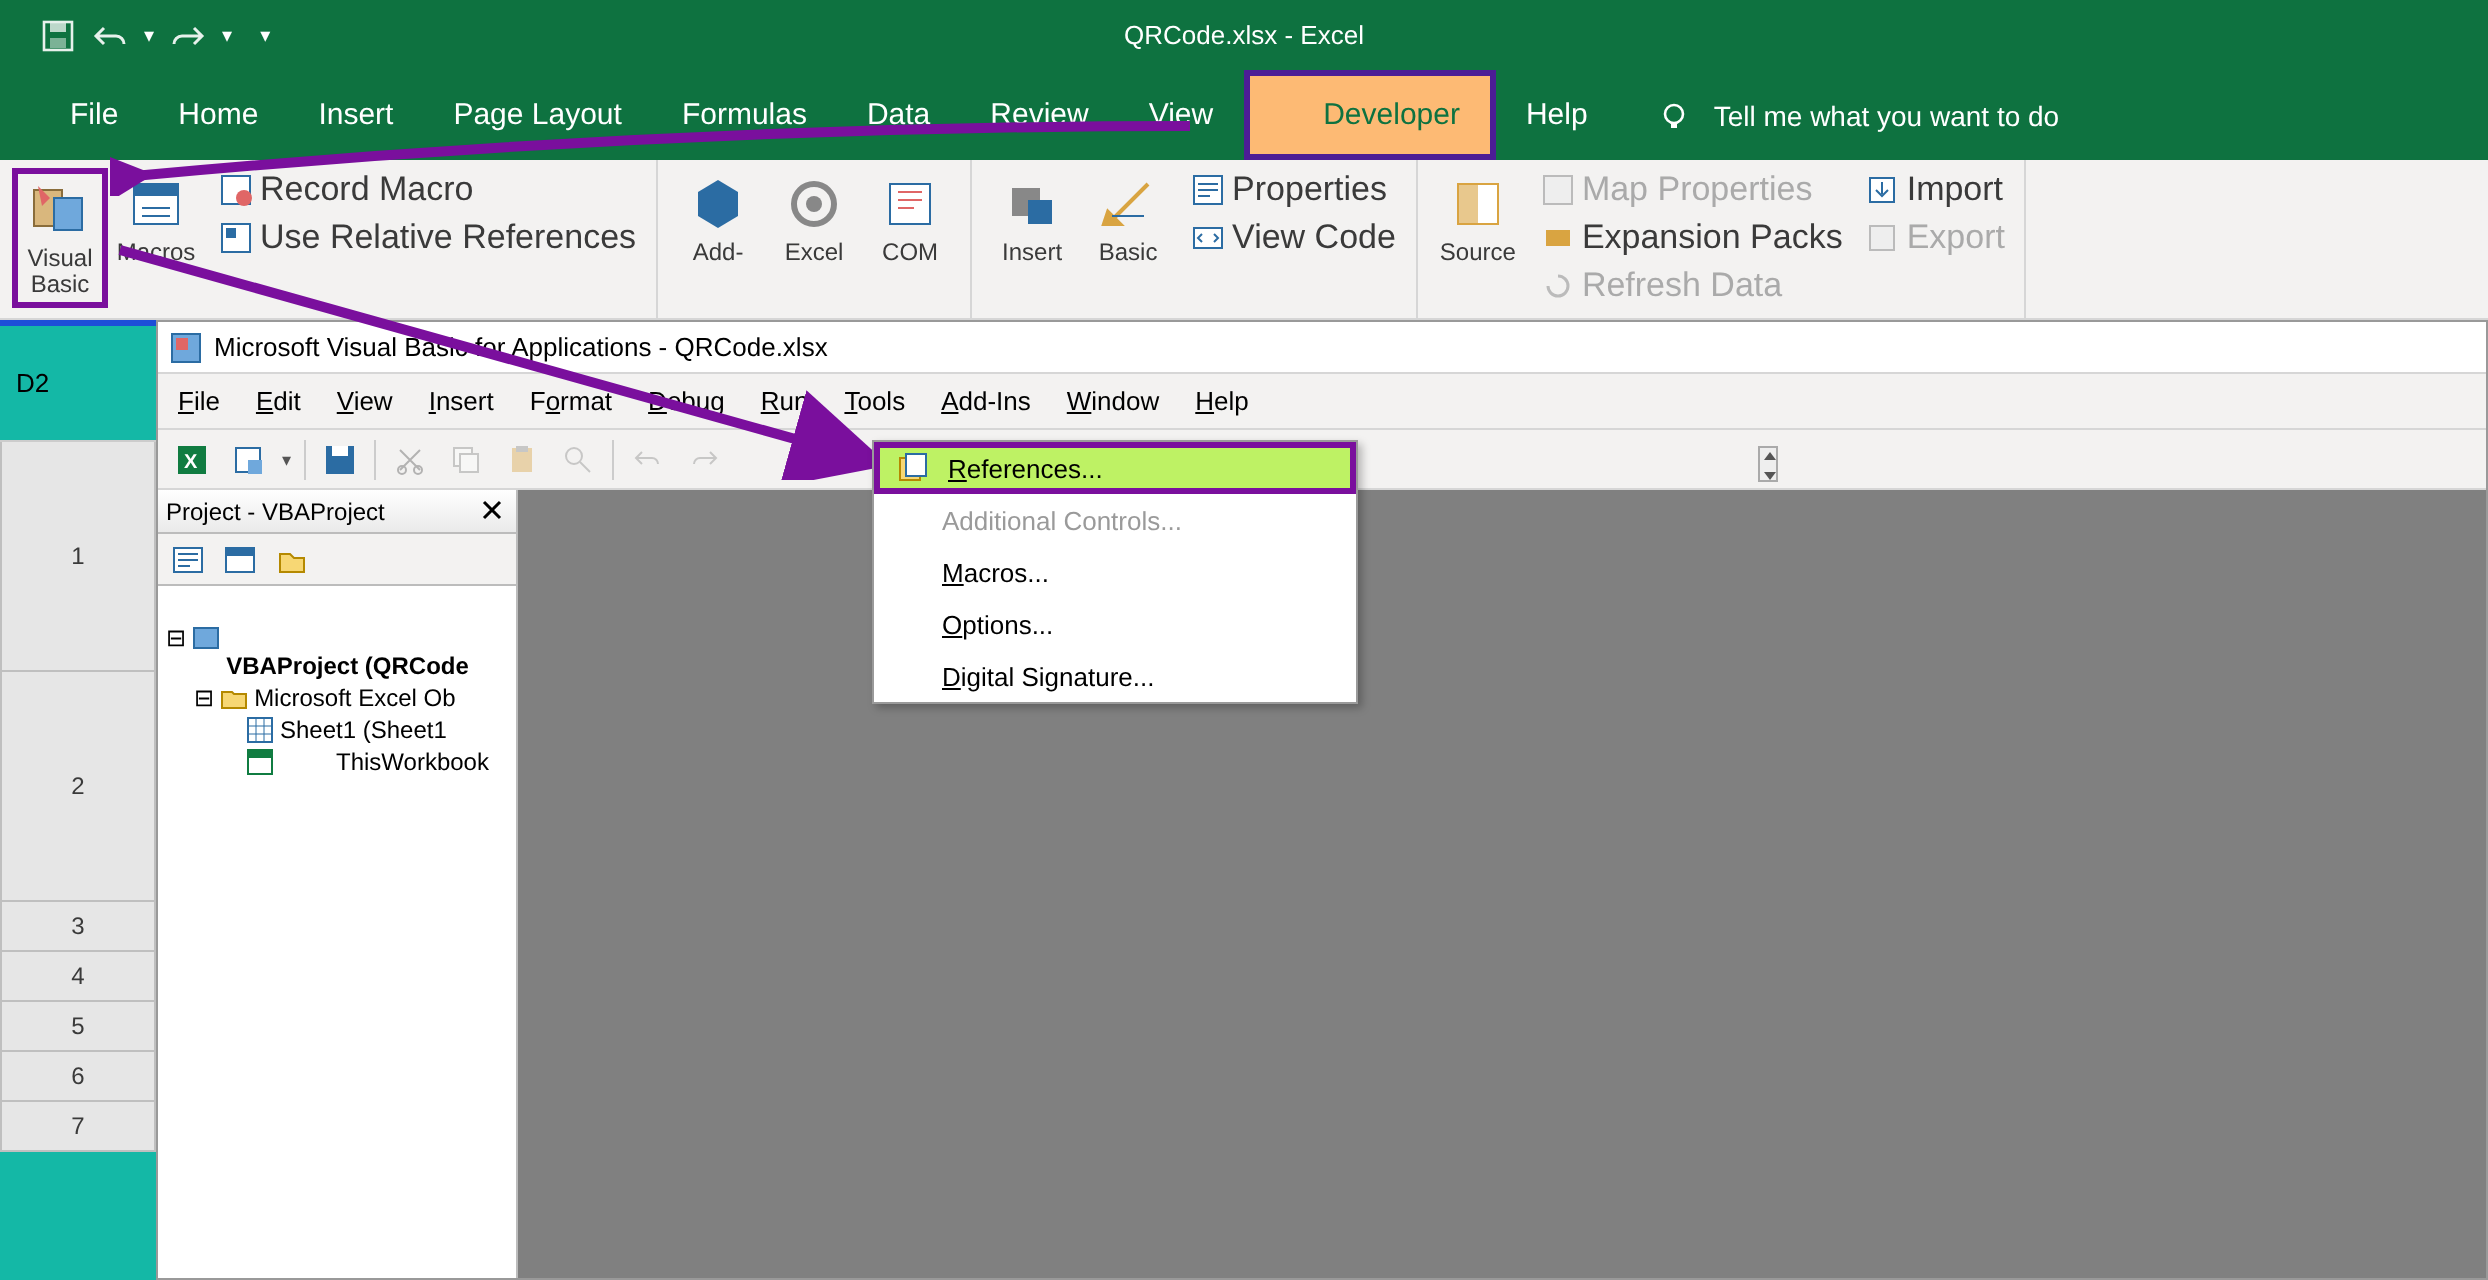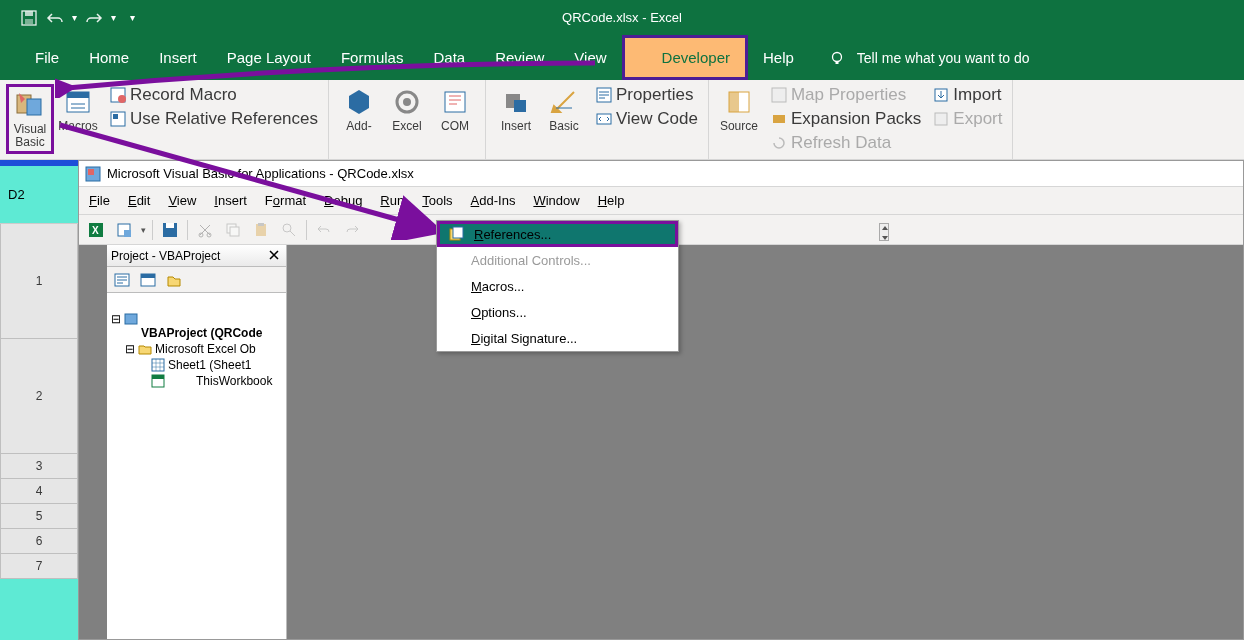--- a/index.html
+++ b/index.html
@@ -81,22 +81,22 @@
   padding: 2px;
 }
 
 
 .excel-left {
   position: absolute;
   left: 0;
   top: 160px;
   width: 78px;
   bottom: 0;
-  background: #5eead4;
-  border-top: 6px solid #1d4ed8;
+  background: #14b8a6;
+  border-top: 3px solid #1d4ed8;
 }
 .namebox {
   height: 58px;
   border-bottom: 1px solid #ccc;
   display: flex;
   align-items: center;
   padding: 0 8px;
   font-size: 13px;
 }
 .rowhdrs { display: flex; flex-direction: column; }
@@ -145,21 +145,21 @@
   background: #f3f2f1;
   display: flex;
   align-items: center;
   padding: 0 6px;
   gap: 6px;
   border-bottom: 1px solid #d6d6d6;
 }
 .tb-btn { width: 22px; height: 22px; display: flex; align-items: center; justify-content: center; cursor: pointer; border-radius: 2px; }
 .tb-sep { width: 1px; height: 20px; background: #ccc; }
 
-.vba-body { flex: 1; display: flex; padding-left: 28px; }
+.vba-body { flex: 1; display: flex; }
 .project-pane {
   width: 180px;
   background: #f3f2f1;
   border-right: 1px solid #bcbcbc;
   display: flex;
   flex-direction: column;
 }
 .project-pane-title {
   height: 22px;
   background: linear-gradient(#fff,#eaeaea);
@@ -206,21 +206,21 @@
 .tools-menu-item {
   height: 26px;
   display: flex;
   align-items: center;
   padding: 0 8px 0 34px;
   font-size: 13px;
   position: relative;
   cursor: pointer;
 }
 .tools-menu-item.selected {
-  background: #0f766e;
+  background: #bef264;
   border: 3px solid #7a0f9d;
   box-sizing: border-box;
 }
 .tools-menu-item.disabled { color: #9a9a9a; cursor: default; }
 .tools-menu-item .mi-icon { position: absolute; left: 8px; width: 16px; height: 16px; }
 
 
 .arrow {
   position: absolute;
   pointer-events: none;

